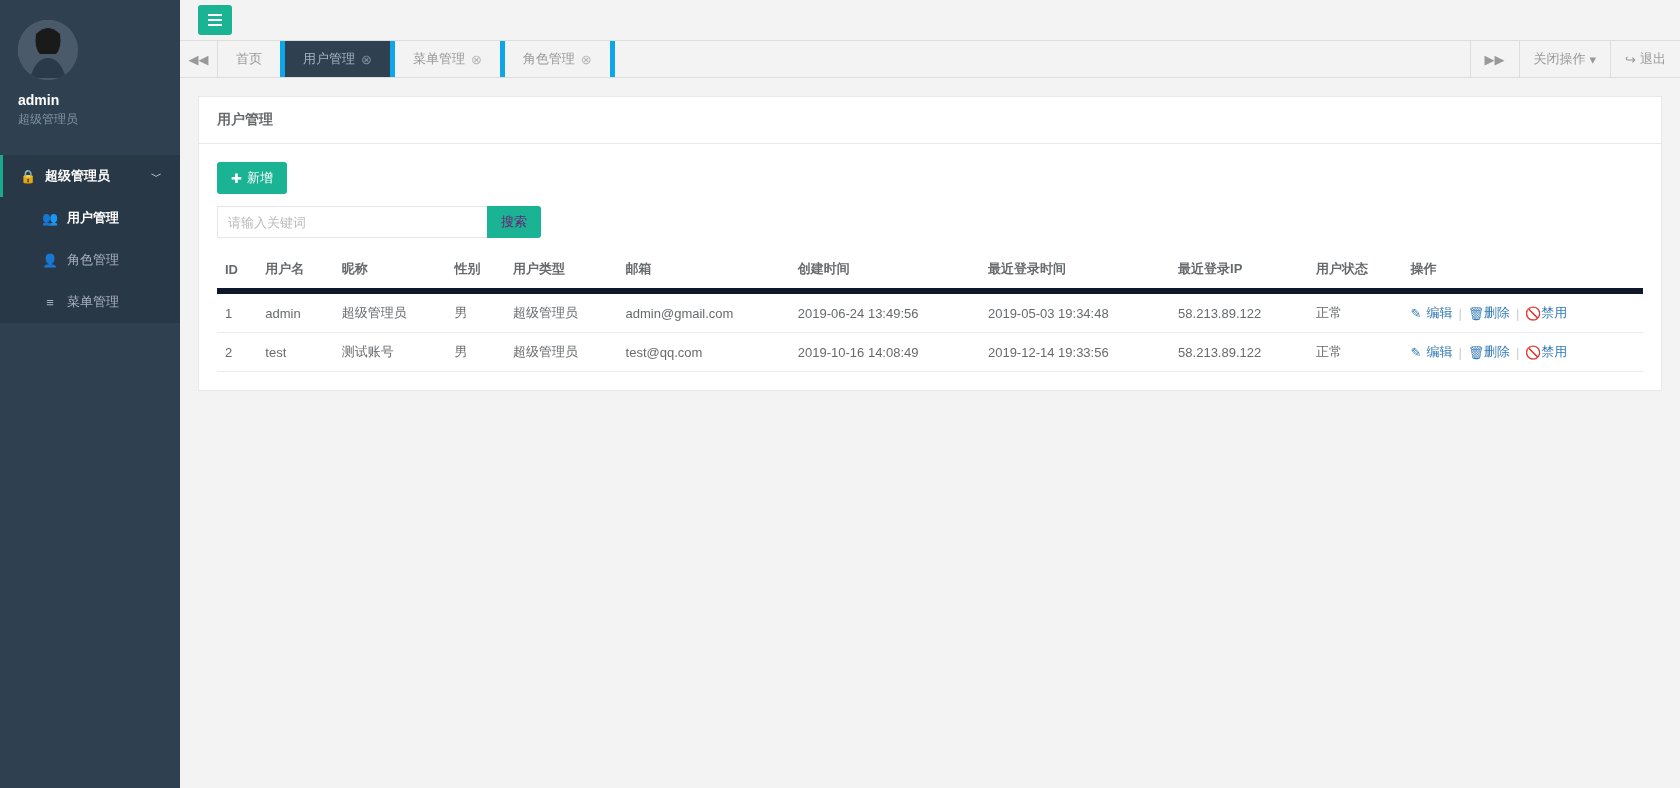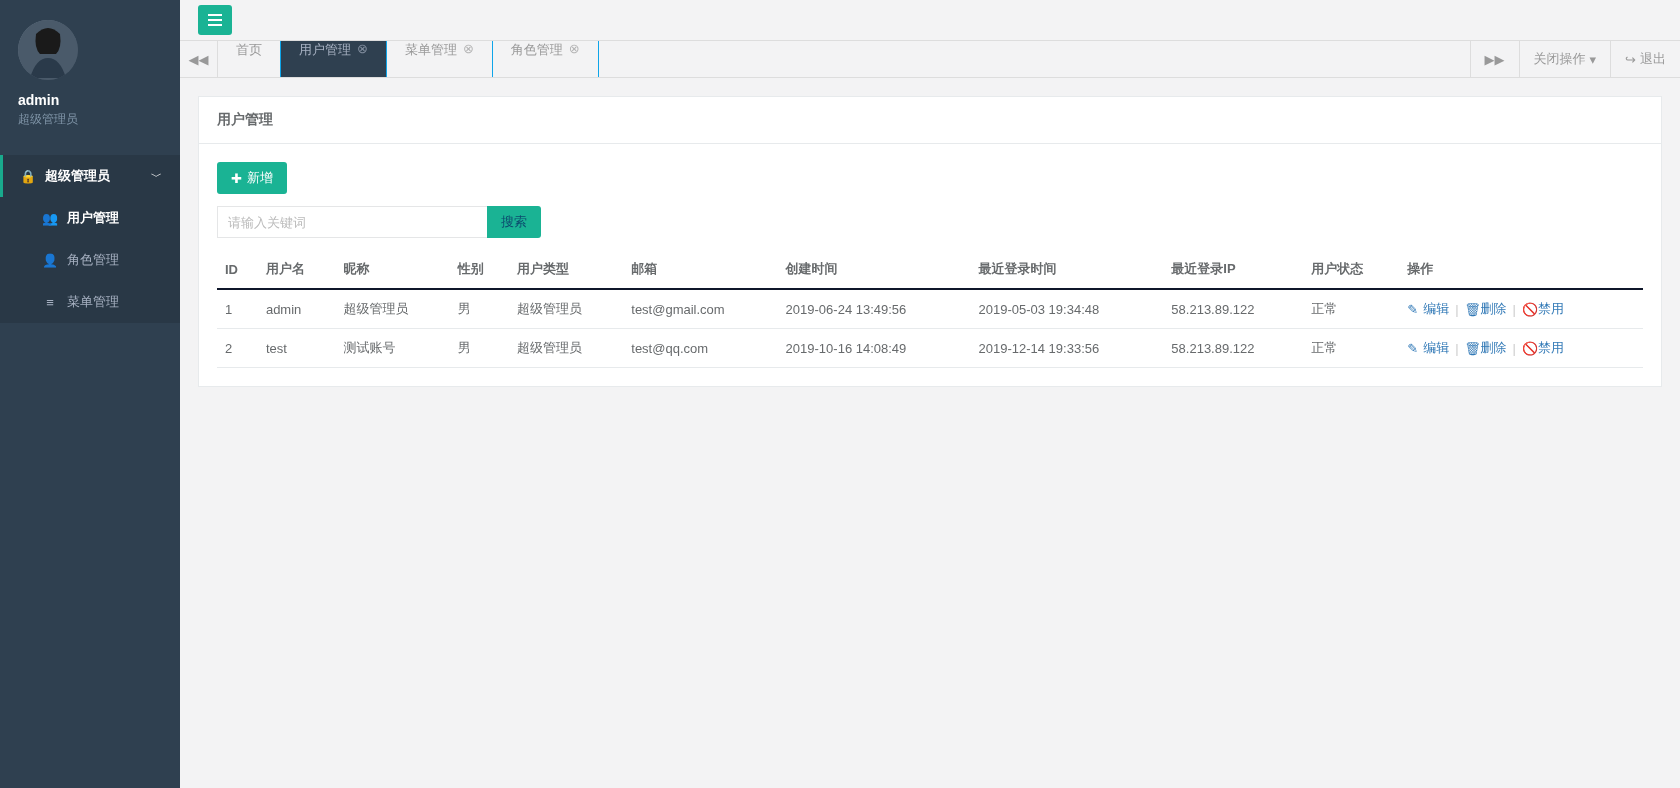--- a/index.html
+++ b/index.html
@@ -19,37 +19,37 @@
 .nav-sub .nav-item{padding-left:40px;font-size:13px}
 .nav-sub .nav-item.active{color:#fff;font-weight:600}
 .nav-ico{width:14px;display:inline-flex;justify-content:center}
 .chev{font-size:11px}
 .main{flex:1;display:flex;flex-direction:column;overflow:hidden}
 .topbar{height:40px;background:#f3f3f4;padding:0 18px;display:flex;align-items:center}
 .menu-toggle{width:34px;height:30px;background:#1ab394;border-radius:3px;display:flex;align-items:center;justify-content:center;cursor:pointer;color:#fff}
 .tabbar{height:38px;background:#f3f3f4;display:flex;align-items:stretch;border-top:1px solid #ddd;border-bottom:1px solid #ddd}
 .tabbar .nav-left{width:38px;display:flex;align-items:center;justify-content:center;border-right:1px solid #ddd;color:#999;cursor:pointer}
 .tabs{display:flex;flex:1}
-.tab{padding:0 18px;display:flex;gap:6px;border-right:1px solid #0ea5e9;cursor:pointer;color:#999;font-size:13px}
+.tab{padding:0 18px;display:flex;align-items:center;gap:6px;border-right:5px solid #0ea5e9;cursor:pointer;color:#999;font-size:13px}
 .tab.active{background:#2f4050;color:#a7b1c2}
 .tab .close{font-size:13px;opacity:.7}
 .tabbar .right{display:flex}
 .tabbar .rbtn{padding:0 14px;display:flex;align-items:center;gap:4px;border-left:1px solid #ddd;color:#999;cursor:pointer;font-size:13px;white-space:nowrap}
 .panel-wrap{flex:1;padding:18px;overflow:auto}
 .panel{background:#fff;border:1px solid #e7eaec}
 .panel-head{padding:14px 18px;border-bottom:1px solid #e7eaec;font-size:14px;color:#676a6c;font-weight:600}
 .panel-body{padding:18px}
 .btn{display:inline-flex;align-items:center;gap:5px;padding:7px 14px;border-radius:3px;font-size:13px;cursor:pointer;border:none}
 .btn-add{background:#1ab394;color:#fff}
 .search-row{margin-top:12px;display:flex}
 .search-input{width:270px;height:32px;padding:12px 10px;border:1px solid #e5e6e7;border-right:none;font-size:13px;outline:none;color:#555}
 .search-input::placeholder{color:#bbb}
-.btn-search{background:#1ab394;color:#0c4a6e;border-radius:0 3px 3px 0}
+.btn-search{background:#1ab394;color:#701a75;border-radius:0 3px 3px 0}
 table{width:100%;border-collapse:collapse;margin-top:12px;font-size:13px;color:#676a6c}
-th{text-align:left;font-weight:600;padding:10px 8px;border-bottom:2px solid #0f172a}
+th{text-align:left;font-weight:600;padding:10px 8px;border-bottom:6px solid #0f172a}
 td{padding:10px 8px;border-bottom:1px solid #e7eaec}
 .op a{color:#337ab7;text-decoration:none;cursor:pointer;display:inline-flex;align-items:center;gap:4px}
 .op .sep{color:#ccc;margin:0 6px}
 .ico{display:inline-block;width:12px}
 </style>
 </head>
 <body>
 
 <div class="wrap">
   <aside class="sidebar">
@@ -159,21 +159,21 @@
                   <th>操作</th>
                 </tr>
               </thead>
             <tbody id="tbody">
                 <tr>
                   <td>1</td>
                   <td>admin</td>
                   <td>超级管理员</td>
                   <td>男</td>
                   <td>超级管理员</td>
-                  <td>test@gmail.com</td>
+                  <td>admin@gmail.com</td>
                   <td>2019-06-24 13:49:56</td>
                   <td>2019-05-03 19:34:48</td>
                   <td>58.213.89.122</td>
                   <td>正常</td>
                   <td class="op"><a><span class="ico">✎</span>编辑</a><span class="sep">|</span><a><span class="ico">🗑</span>删除</a><span class="sep">|</span><a><span class="ico">🚫</span>禁用</a></td>
                 </tr>
                 <tr>
                   <td>2</td>
                   <td>test</td>
                   <td>测试账号</td>

